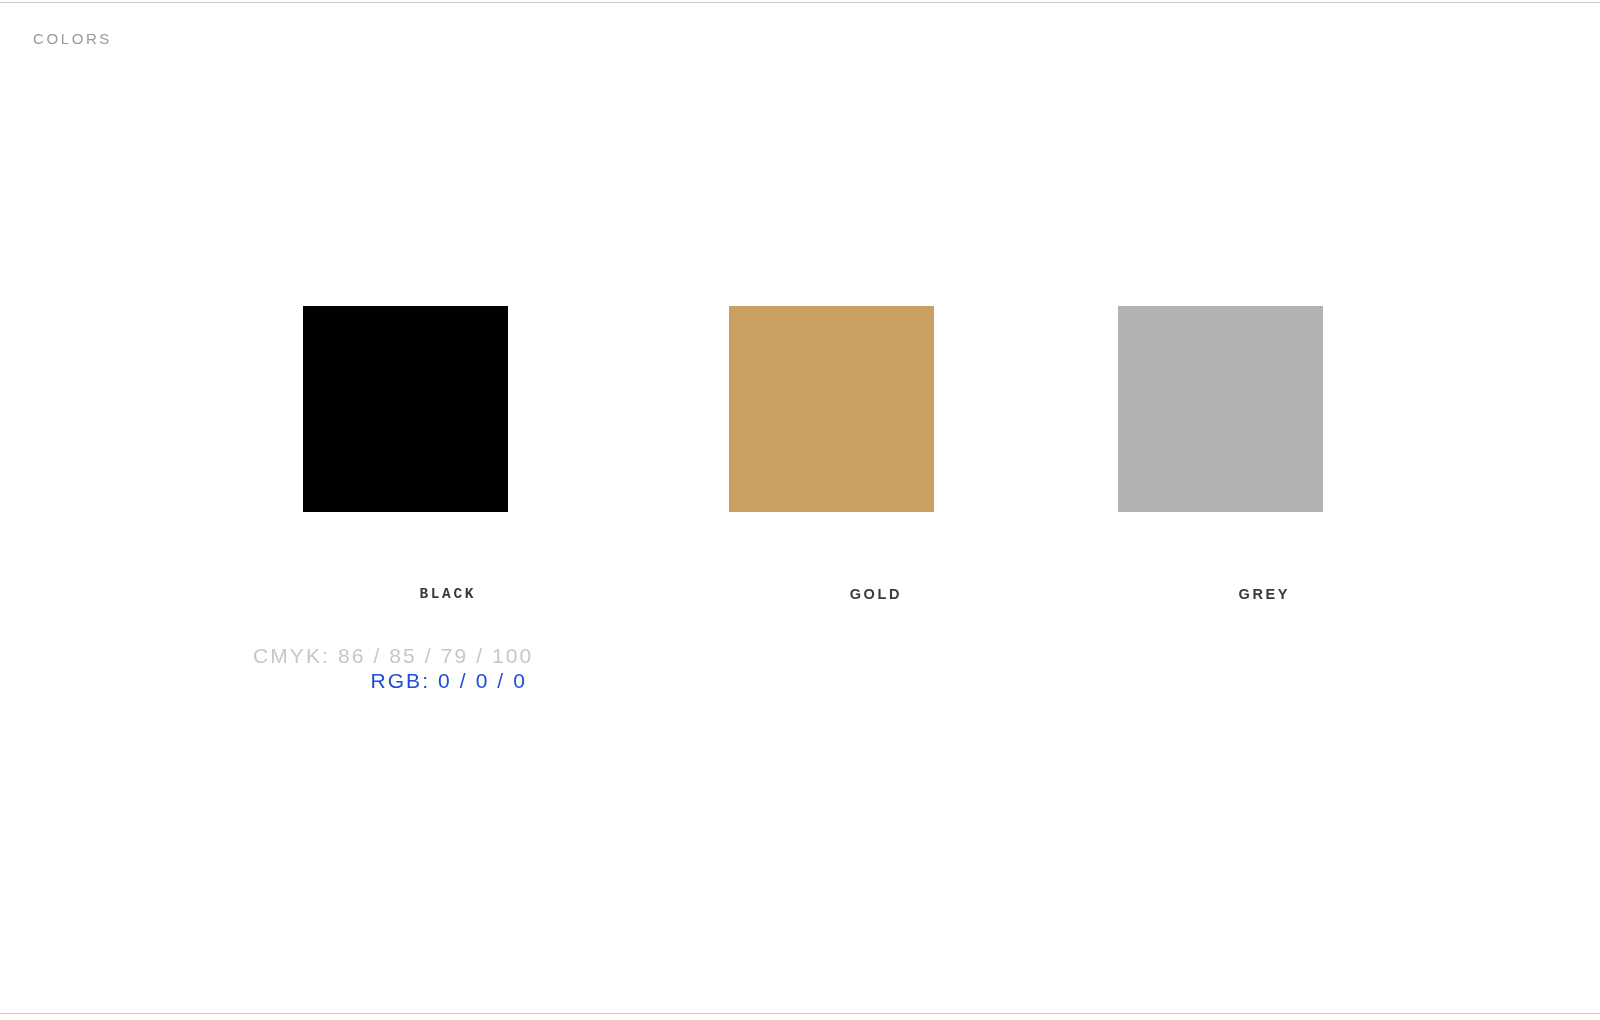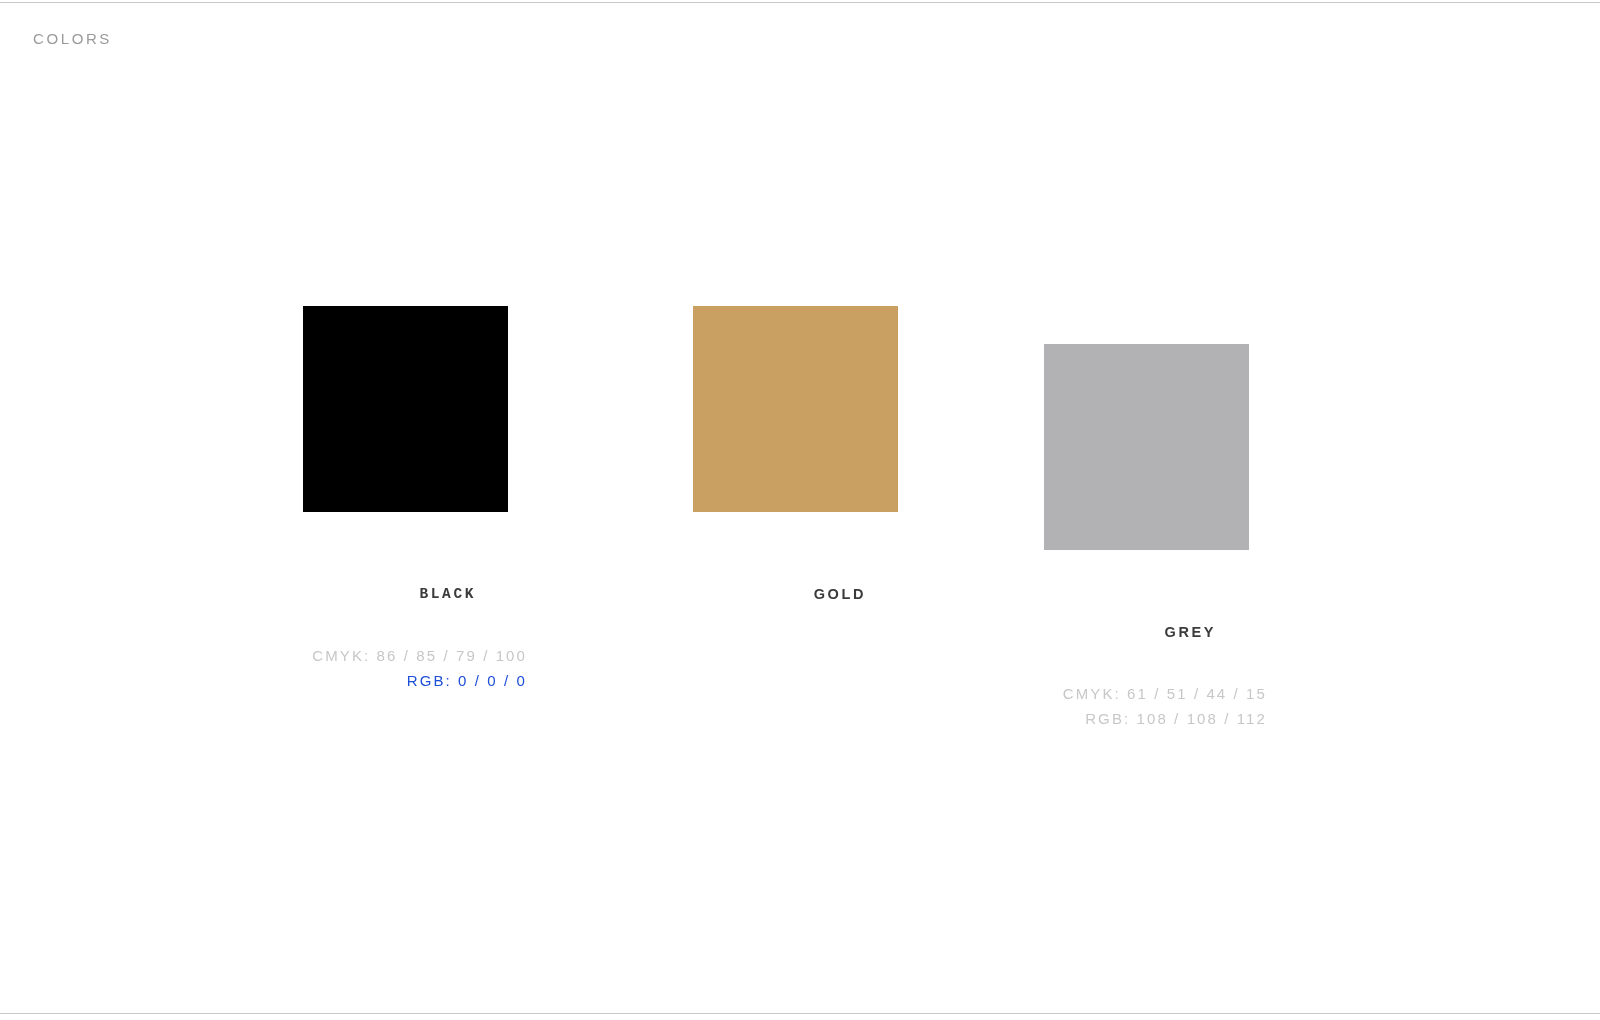--- a/index.html
+++ b/index.html
@@ -56,22 +56,22 @@
     justify-content: flex-start;
   }
 
   .swatch-col {
     position: absolute;
     top: 0;
     width: 310px;
     display: block;
   }
   .swatch-col.col-0 { left: 253px; }
-  .swatch-col.col-1 { left: 652px; }
-  .swatch-col.col-2 { left: 994px; margin-top: 38px; }
+  .swatch-col.col-1 { left: 688px; }
+  .swatch-col.col-2 { left: 1068px; }
 
   .swatch-chip {
     width: 205px;
     height: 206px;
     display: block;
     margin-left: 50px;
   }
   .col-1 .swatch-chip { margin-left: 41px; }
   .col-2 .swatch-chip { margin-left: 50px; }
 
@@ -90,21 +90,21 @@
 
   .swatch-values {
     margin-top: 42px;
     text-align: right;
     padding-right: 36px;
   }
   .col-1 .swatch-values { padding-right: 45px; }
   .col-2 .swatch-values { padding-right: 37px; }
 
   .value-line {
-    font-size: 15px;
+    font-size: 21px;
     letter-spacing: 2.1px;
     color: #c7c7c7;
     line-height: 24.5px;
     white-space: nowrap;
   }
 </style>
 </head>
 <body>
 
 <div class="page" style="background: rgb(255, 255, 255);">
@@ -126,20 +126,16 @@
     </div>
 
     <div class="swatch-col col-1">
       <div class="swatch-chip" style="background-color: rgb(201, 159, 98);"></div>
       <div class="swatch-name" style="color: rgb(59, 59, 59);">GOLD</div>
     </div>
 
     <div class="swatch-col col-2">
       <div class="swatch-chip" style="background-color: rgb(178, 178, 180);"></div>
       <div class="swatch-name" style="color: rgb(59, 59, 59);">GREY</div>
-      <div class="swatch-values">
-        <div class="value-line" style="color: rgb(199, 199, 199);">CMYK: 61 / 51 / 44 / 15</div>
-        <div class="value-line" style="color: rgb(199, 199, 199);">RGB: 108 / 108 / 112</div>
-      </div>
     </div>
 
   </div>
 </div>
 
 </body></html>

